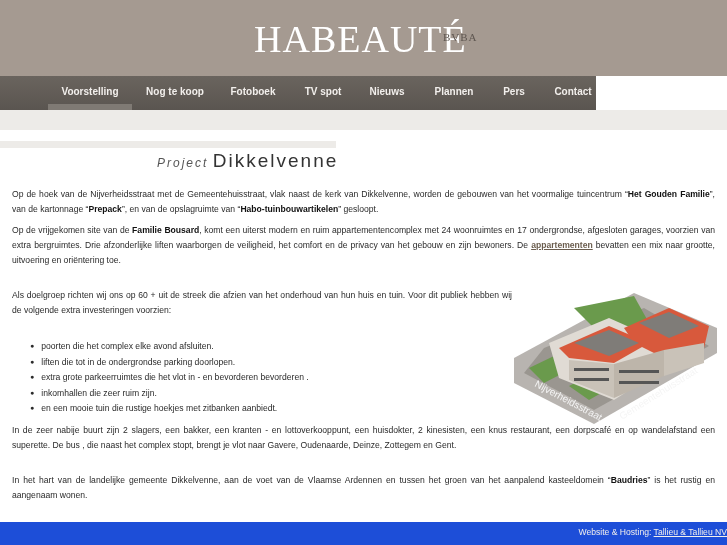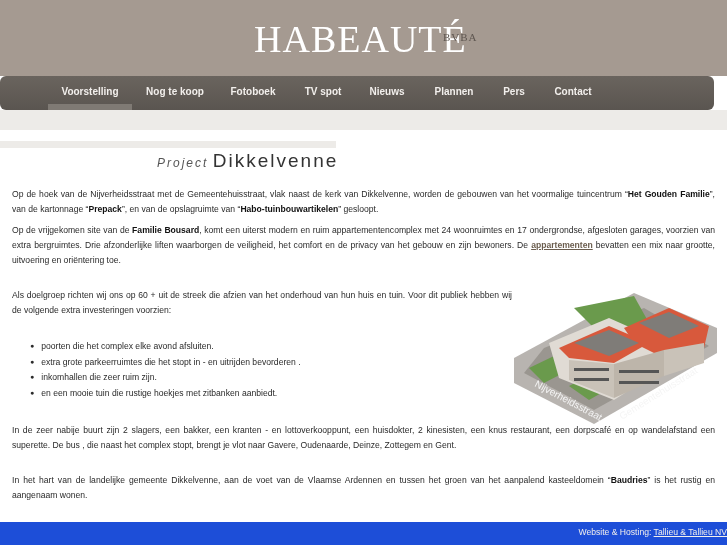--- a/index.html
+++ b/index.html
@@ -3,21 +3,21 @@
   <meta charset="utf-8">
   <style>
     * { margin: 0; padding: 0; box-sizing: border-box; }
     html, body { width: 727px; height: 545px; overflow: hidden; background: #ffffff; }
     body { font-family: "Liberation Sans", sans-serif; color: #333; position: relative; }
 
     .header { position: absolute; left: 0; top: 0; width: 727px; height: 76px; background: #a59a91; }
     .logo { position: absolute; left: 254px; top: 20px; font-family: "Liberation Serif", serif; color: #ffffff; font-size: 38px; letter-spacing: 1px; line-height: 1; }
     .logo-sub { position: absolute; left: 443px; top: 31px; font-family: "Liberation Serif", serif; color: #5e5650; font-size: 11px; letter-spacing: 1px; }
 
-    .nav { position: absolute; left: 0; top: 76px; width: 714px; height: 34px; background: linear-gradient(#6a645e, #5a5550); border-radius: 6px; }
+    .nav { position: absolute; left: 0; top: 76px; width: 596px; height: 34px; background: linear-gradient(#6a645e, #5a5550); }
     .nav-item { position: absolute; top: 0; height: 34px; line-height: 31px; color: #f2efec; font-weight: bold; font-size: 10px; text-align: center; cursor: pointer; }
     .nav-item.active::after { content: ""; position: absolute; left: 0; right: 0; bottom: 0; height: 6px; background: #7f7a74; }
 
     .subbar { position: absolute; left: 0; top: 110px; width: 727px; height: 20px; background: #edebe8; }
     .titlebar { position: absolute; left: 0; top: 141px; width: 336px; height: 7px; background: #edebe8; }
 
     .title { position: absolute; left: 157px; top: 150px; color: #333; }
     .title .pre { font-style: italic; font-size: 12px; letter-spacing: 2px; color: #555; }
     .title .main { font-size: 19px; letter-spacing: 2px; color: #333; }
 
@@ -62,21 +62,22 @@
 </div>
 
 <div class="p" style="top:187px;"><span>Op de hoek van de Nijverheidsstraat met de Gemeentehuisstraat, vlak naast de kerk van Dikkelvenne, worden de gebouwen van het voormalige tuincentrum “</span><b>Het Gouden Familie</b><span>”, van de kartonnage “</span><b>Prepack</b><span>”, en van de opslagruimte van “</span><b>Habo-tuinbouwartikelen</b><span>” gesloopt.</span></div>
 
 <div class="p" style="top:223px;"><span>Op de vrijgekomen site van de </span><b>Familie Bousard</b><span>, komt een uiterst modern en ruim appartementencomplex met 24 woonruimtes en 17 ondergrondse, afgesloten garages, voorzien van extra bergruimtes. Drie afzonderlijke liften waarborgen de veiligheid, het comfort en de privacy van het gebouw en zijn bewoners. De </span><a href="#">appartementen</a><span> bevatten een mix naar grootte, uitvoering en oriëntering toe.</span></div>
 
 <div class="p" style="top:288px;width:500px;">Als doelgroep richten wij ons op 60 +  uit de streek die  afzien van het onderhoud van hun huis en tuin. Voor dit publiek hebben wij de volgende extra investeringen voorzien:</div>
 
 <ul class="bullets">
   <li>poorten die het complex elke avond afsluiten.</li>
-  <li>extra grote parkeerruimtes die het stopt in - en uitrijden bevorderen .</li>
+  <li>liften die tot in de ondergrondse parking doorlopen.</li>
+  <li>extra grote parkeerruimtes die het vlot in - en bevorderen bevorderen .</li>
   <li>inkomhallen die zeer ruim zijn.</li>
   <li>en een mooie tuin die rustige hoekjes met zitbanken aanbiedt.</li>
 </ul>
 
 <div class="building">
   <svg width="203" height="136" viewBox="0 0 203 136">
     <polygon points="0,95 80,136 203,65 203,40 120,5 0,70" fill="#b8b4b0"></polygon>
     <polygon points="10,85 80,122 195,58 130,20 30,60" fill="#9a9690"></polygon>
     <polygon points="60,20 120,8 135,35 90,50" fill="#6a9a4c"></polygon>
     <polygon points="15,80 40,68 55,82 30,95" fill="#6a9a4c"></polygon>

